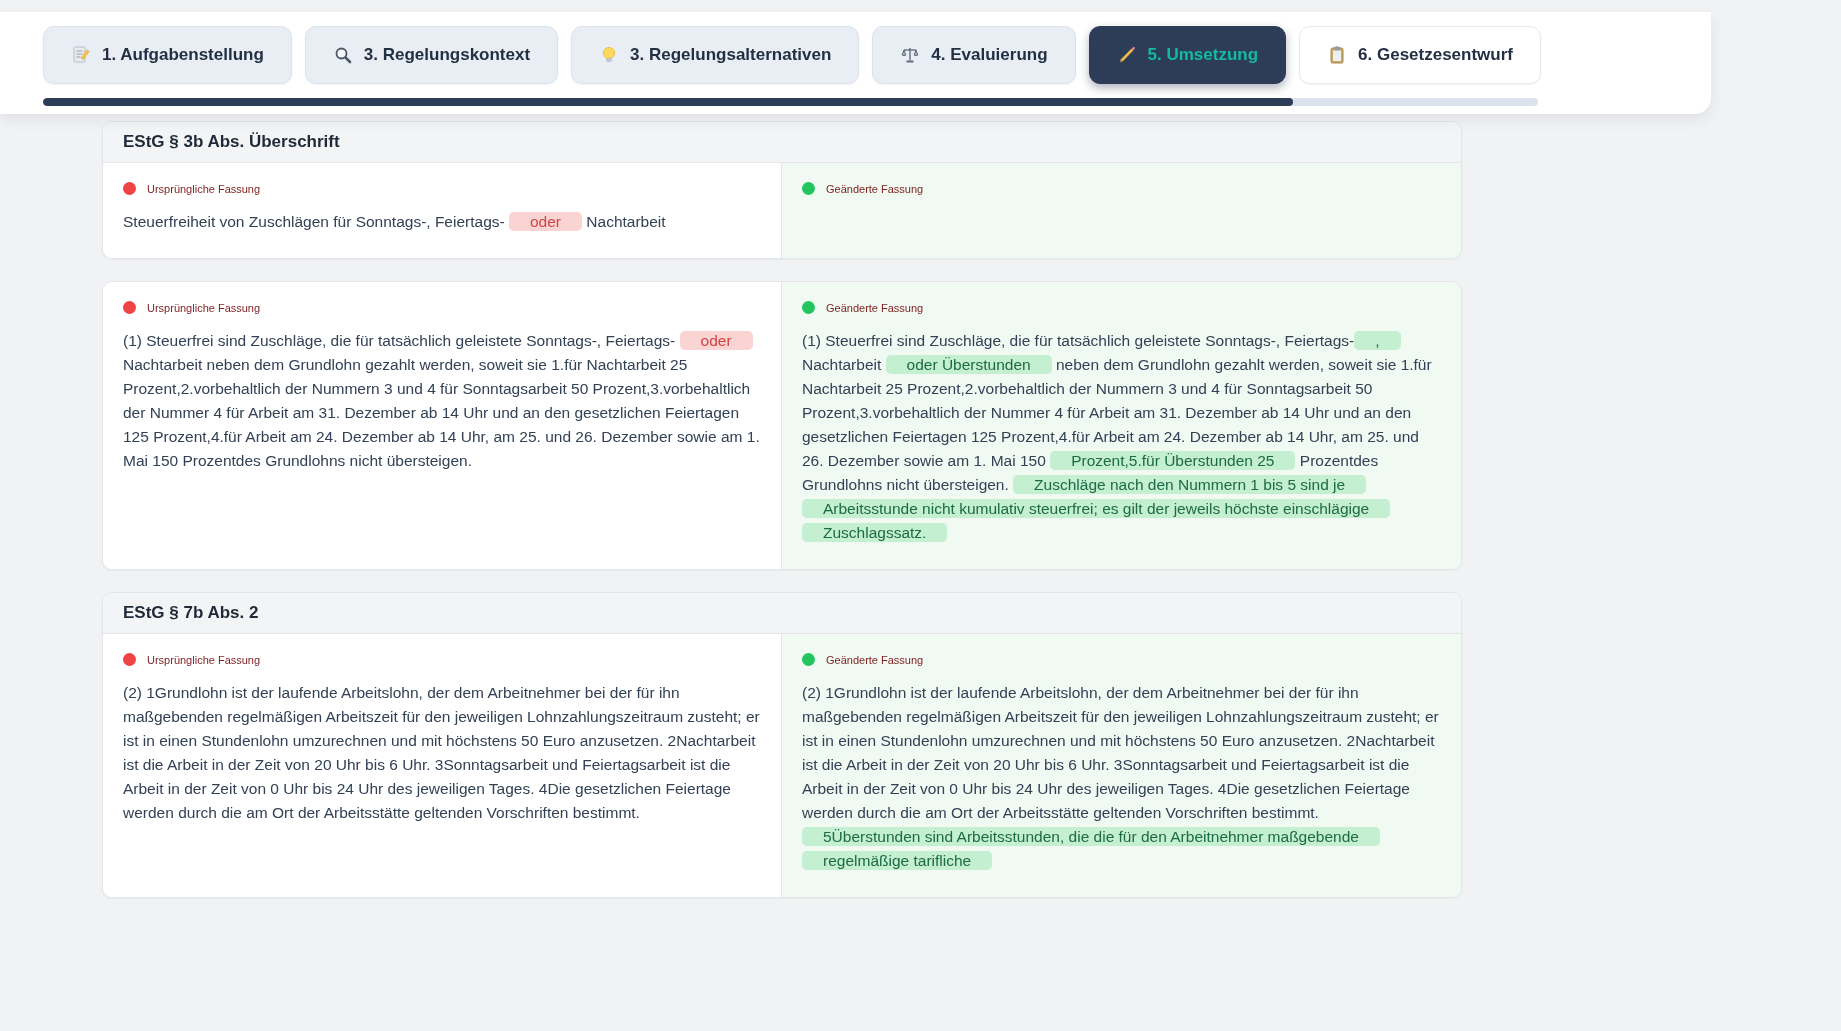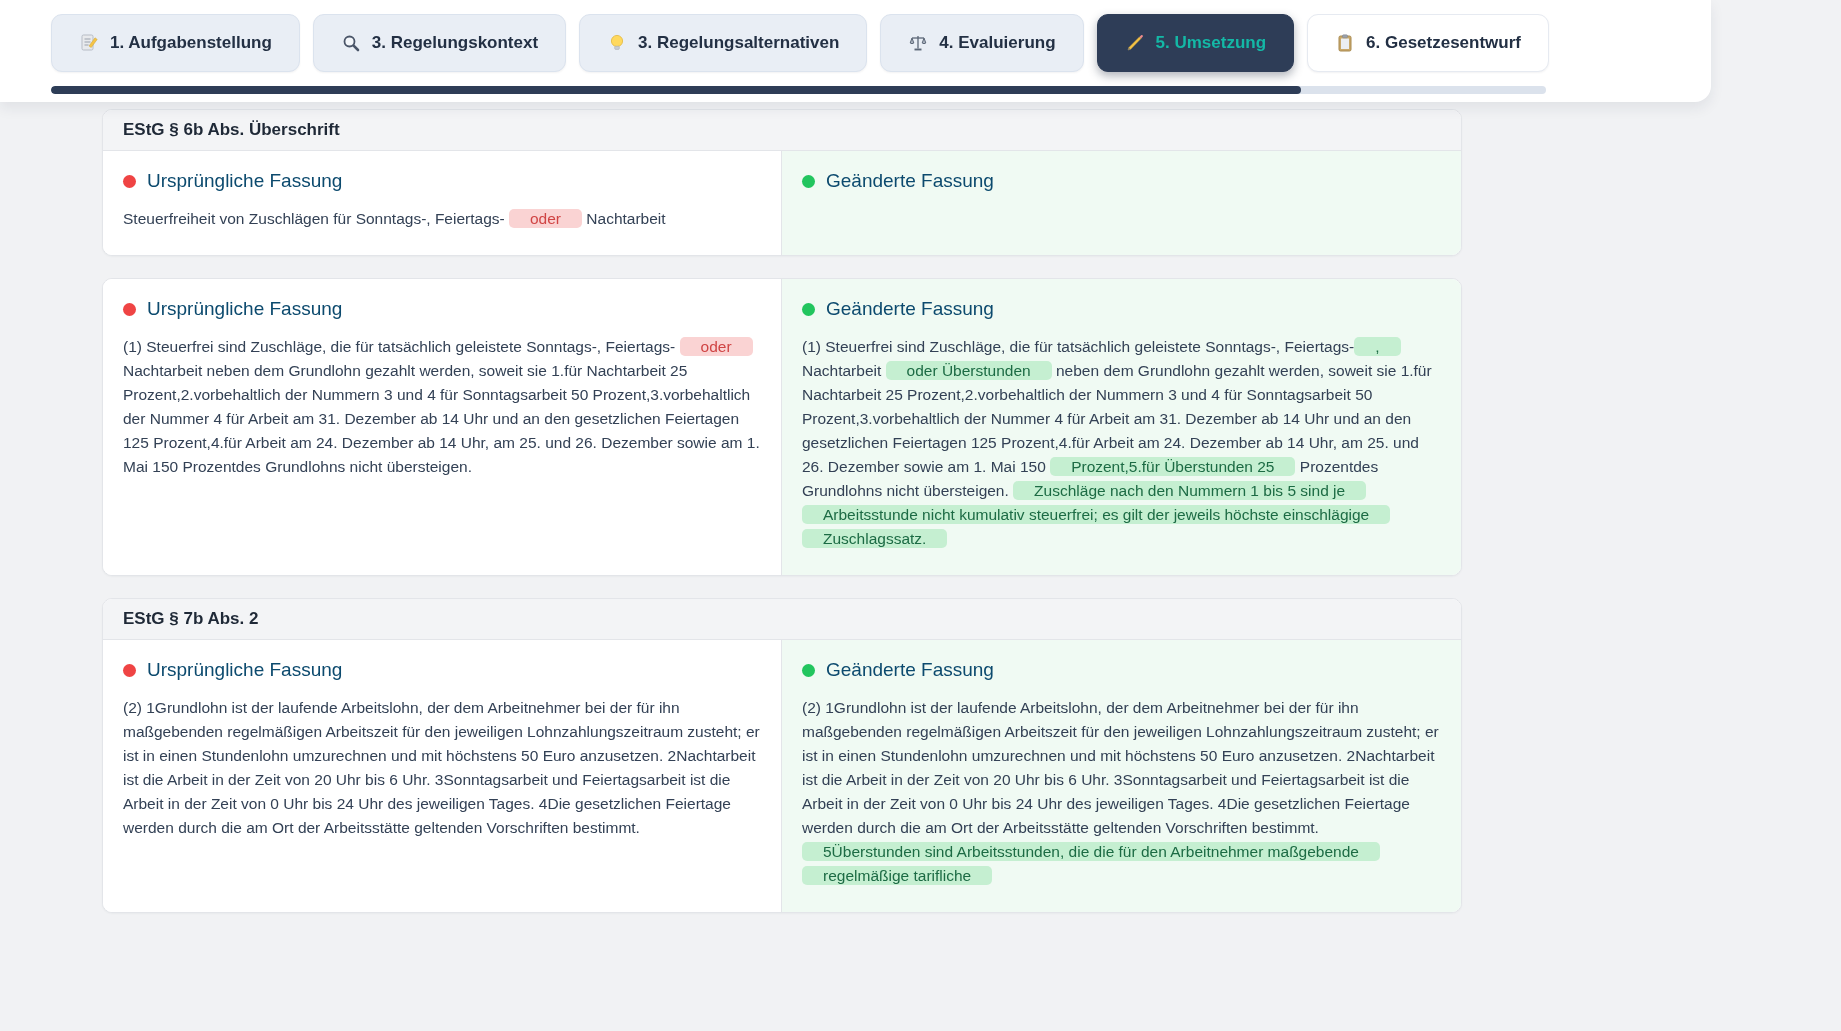--- a/index.html
+++ b/index.html
@@ -6,23 +6,23 @@
   html, body {
     width: 1841px; height: 1031px; overflow: hidden;
     font-family: "Liberation Sans", sans-serif;
     background: #f1f2f4;
     -webkit-font-smoothing: antialiased;
   }
   
   .header {
     width: 1711px; background: #ffffff;
     border-radius: 0 0 16px 0;
-    padding: 12px 0 0 16px;
+    padding: 12px 0 0 8px;
     box-shadow: 0 6px 14px rgba(30,41,59,.08);
-    position: relative; z-index: 5;
+    position: relative; z-index: 5; margin-top: 12px;
   }
   .tabs { display: flex; gap: 13px; padding: 2px 0 14px 35px; }
   .tab {
     display: flex; align-items: center; gap: 11px;
     height: 58px; padding: 0 27px;
     border-radius: 11px; cursor: pointer;
     font-size: 17px; font-weight: 700; color: #233044;
     background: #e9eef5; border: 1px solid #dbe3ee;
     box-shadow: 0 1px 2px rgba(30,41,59,.06);
     white-space: nowrap;
@@ -52,21 +52,21 @@
     background: #f3f4f6; border-bottom: 1px solid #e3e5e9;
     padding: 10px 20px;
     font-size: 17px; font-weight: 700; color: #1f2937;
   }
   .card-body { display: grid; grid-template-columns: 1fr 1fr; }
   .col { padding: 19px 20px 24px 20px; }
   .col--original { background: #ffffff; border-right: 1px solid #e3e5e9; }
   .col--changed { background: #f0faf3; }
   .version-label {
     display: flex; align-items: center; gap: 11px;
-    font-size: 19px; font-weight: 500; color: #0c4a6e;
+    font-size: 11px; font-weight: 500; color: #7f1d1d;
     margin-bottom: 15px;
   }
   .dot { width: 13px; height: 13px; border-radius: 50%; flex: 0 0 auto; }
   .dot--red { background: #ef4444; }
   .dot--green { background: #22c55e; }
   .law-text { font-size: 15.5px; line-height: 24px; color: #334155; }
   .hl {
     padding: 1px 21px; border-radius: 5px;
     box-decoration-break: clone; -webkit-box-decoration-break: clone;
   }
@@ -142,21 +142,21 @@
       </div>
     </div>
   <div class="progress-track">
     <div class="progress-fill" style="width: 83.6%;"></div>
   </div>
   <div class="header-spacer"></div>
 </div>
 
 <div class="main">
     <div class="card">
-      <div class="card-header">EStG § 6b Abs. Überschrift</div>
+      <div class="card-header">EStG § 3b Abs. Überschrift</div>
       <div class="card-body">
         <div class="col col--original">
           <div class="version-label">
             <span class="dot dot--red"></span>
             <span>Ursprüngliche Fassung</span>
           </div>
           <div class="law-text">Steuerfreiheit von Zuschlägen für Sonntags-, Feiertags- <span class="hl hl--del">oder</span> Nachtarbeit</div>
         </div>
         <div class="col col--changed">
           <div class="version-label">

